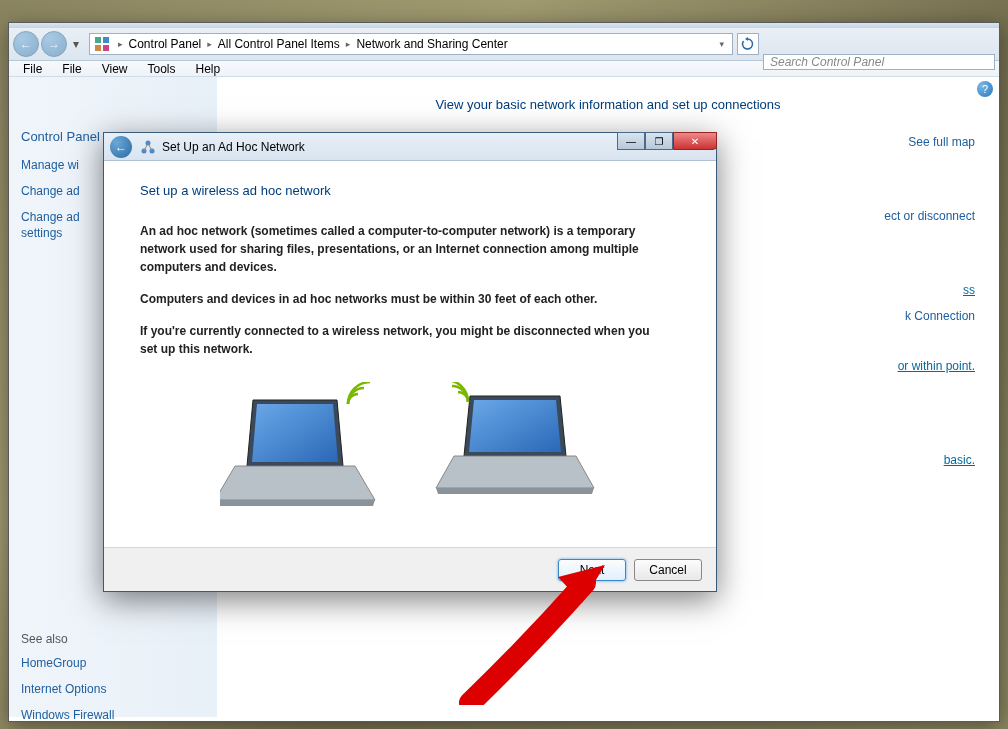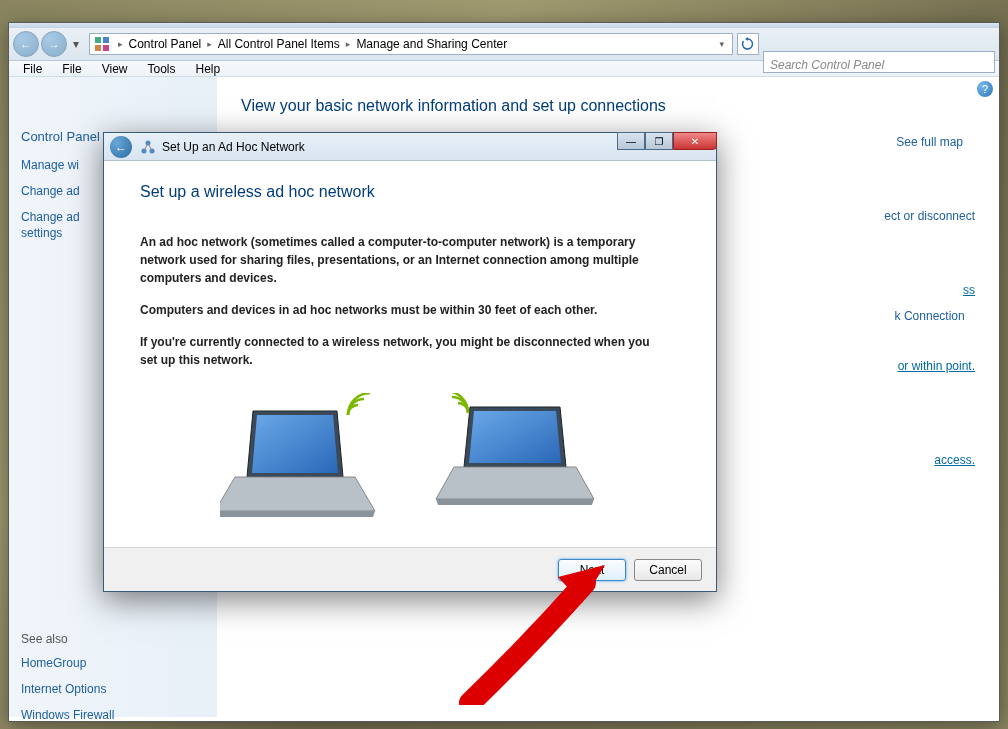--- a/index.html
+++ b/index.html
@@ -95,29 +95,29 @@
   background: #fff;
   margin-right: 4px;
   display: flex;
   align-items: center;
   justify-content: center;
   color: #2a6aa8;
   cursor: pointer;
 }
 .search-box {
   width: 232px;
-  height: 22px;
+  height: 16px;
   background: #fff;
   border: 1px solid #a0b0c4;
   padding: 0 6px;
   font-size: 12px;
   color: #888;
   font-style: italic;
   display: flex;
-  align-items: flex-end;
+  align-items: center;
   margin-top: 36px;
 }
 .menu-bar {
   height: 16px;
   background: linear-gradient(to bottom, #f6f9fc, #eef3f8);
   border-bottom: 1px solid #d0dce8;
   display: flex;
   align-items: center;
   padding: 0 4px;
 }
@@ -156,23 +156,24 @@
 }
 .main {
   flex: 1;
   padding: 20px 24px;
   position: relative;
   background: #fff;
   overflow: hidden;
 }
 .main-title {
   color: #003d7a;
-  font-size: 16px;
+  font-size: 13px;
   font-weight: normal;
   margin-bottom: 14px;
+  text-align: center;
 }
 .help-icon {
   position: absolute;
   top: 4px;
   right: 6px;
   width: 16px;
   height: 16px;
   border-radius: 50%;
   background: radial-gradient(circle at 30% 30%, #7ab8e8, #2a78b8);
   color: #fff;
@@ -207,21 +208,21 @@
 }
 .right-links {
   position: absolute;
   right: 24px;
   top: 58px;
   font-size: 12px;
 }
 .right-link {
   color: #2060a0;
   margin-bottom: 60px;
-  text-align: center;
+  text-align: right;
   cursor: pointer;
 }
 .right-text {
   color: #0369a1;
   margin-bottom: 12px;
   text-align: right;
   text-decoration: underline;
 }
 
 .wizard {
@@ -288,23 +289,23 @@
   color: #fff;
   width: 44px;
   border-radius: 0 0 4px 0;
 }
 .wiz-body {
   padding: 22px 36px;
   height: 386px;
 }
 .wiz-heading {
   color: #003d7a;
-  font-size: 16px;
+  font-size: 13px;
   font-weight: normal;
-  margin-bottom: 32px;
+  margin-bottom: 24px;
 }
 .wiz-para {
   font-size: 12px;
   color: #222;
   line-height: 1.5;
   margin-bottom: 14px;
   max-width: 510px;
   font-weight: bold;
 }
 .wiz-illustration {
@@ -370,21 +371,21 @@
             <rect x="9" y="1" width="6" height="6" fill="#48c"></rect>
             <rect x="1" y="9" width="6" height="6" fill="#c84"></rect>
             <rect x="9" y="9" width="6" height="6" fill="#c48"></rect>
           </svg>
       </span>
       <span class="bc-arrow">▸</span>
       <span class="bc-seg">Control Panel</span>
       <span class="bc-arrow">▸</span>
       <span class="bc-seg">All Control Panel Items</span>
       <span class="bc-arrow">▸</span>
-      <span class="bc-seg">Manage and Sharing Center</span>
+      <span class="bc-seg">Network and Sharing Center</span>
       <span class="bc-tail">
         <span class="bc-arrow">▾</span>
       </span>
     </div>
     <div class="refresh-btn">
       <svg width="14" height="14" viewBox="0 0 14 14">
           <path d="M7 2 A5 5 0 1 1 2.5 4" fill="none" stroke="#2a6aa8" stroke-width="1.5"></path>
           <path d="M7 0 L7 4 L4 2 Z" fill="#2a6aa8"></path>
         </svg>
     </div>
@@ -421,21 +422,21 @@
           <div class="map-icon" style="background:#c8a040"></div>
           <div class="map-icon" style="background:#606060;width:36px"></div>
         </div>
       </div>
       <div class="right-links">
         <div class="right-link">See full map</div>
         <div class="right-link" style="margin-top:10px">ect or disconnect</div>
         <div class="right-text">ss</div>
         <div class="right-link" style="margin-bottom:36px">k Connection</div>
         <div class="right-text" style="margin-bottom:80px">or within point.</div>
-        <div class="right-text">access.</div>
+        <div class="right-text">basic.</div>
       </div>
     </div>
   </div>
 </div>
 
 <div class="wizard">
   <div class="wiz-titlebar">
     <div class="wiz-back">←</div>
     <span class="wiz-title-icon">
       <svg viewBox="0 0 16 16">

